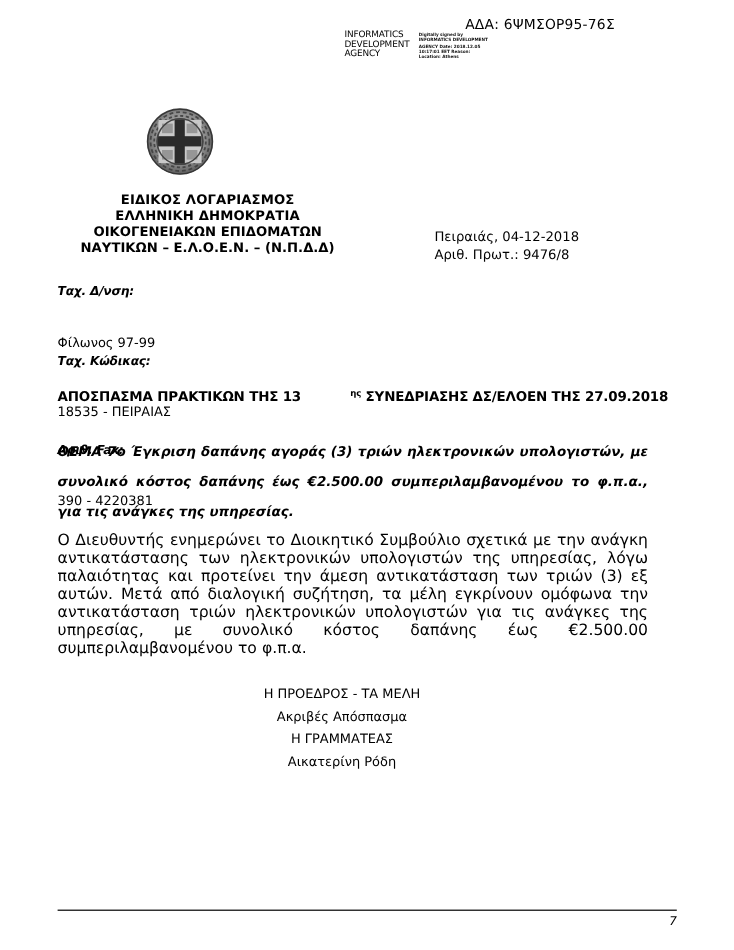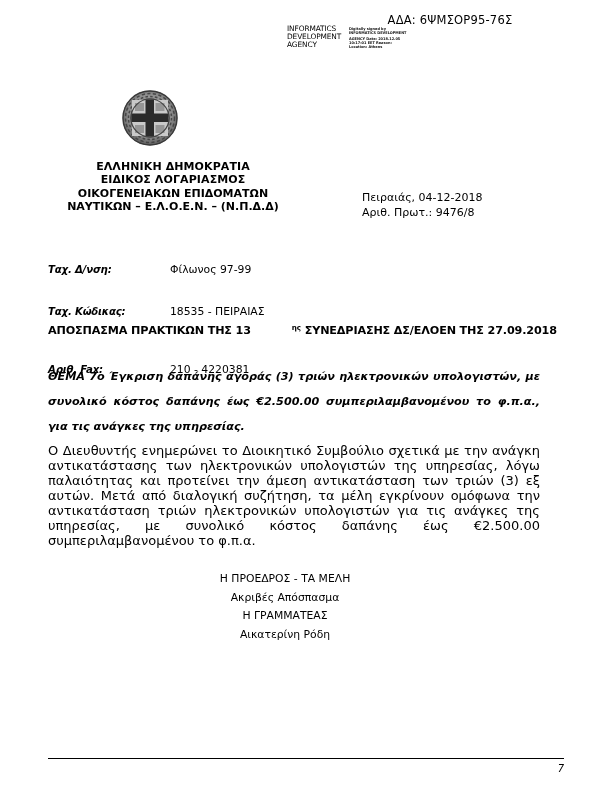--- a/index.html
+++ b/index.html
@@ -109,20 +109,21 @@
     position: absolute;
     left: 48px;
     top: 236px;
     width: 400px;
     font-size: 10.5px;
   }
   .contact-row {
     display: flex;
     align-items: baseline;
     line-height: 16px;
+    flex-direction: column;
   }
   .contact-row.gap-top { margin-top: 8px; }
   .contact-label {
     width: 122px;
     font-weight: bold;
     font-style: italic;
     font-size: 10.2px;
     letter-spacing: -0.2px;
   }
   .contact-value {
@@ -249,43 +250,43 @@
         <rect x="17" y="15" width="9" height="8"></rect>
         <rect x="37.5" y="15" width="9" height="8"></rect>
         <rect x="17" y="37" width="9" height="8"></rect>
         <rect x="37.5" y="37" width="9" height="8"></rect>
       </g>
       <circle cx="32" cy="30" r="19" fill="none" stroke="#444" stroke-width="1.2"></circle>
     </svg>
   </div>
 
   <div class="org-header">
+    <div>ΕΙΔΙΚΟΣ ΛΟΓΑΡΙΑΣΜΟΣ</div>
     <div>ΕΛΛΗΝΙΚΗ ΔΗΜΟΚΡΑΤΙΑ</div>
-    <div>ΕΙΔΙΚΟΣ ΛΟΓΑΡΙΑΣΜΟΣ</div>
     <div>ΟΙΚΟΓΕΝΕΙΑΚΩΝ ΕΠΙΔΟΜΑΤΩΝ</div>
     <div>ΝΑΥΤΙΚΩΝ – Ε.Λ.Ο.Ε.Ν. – (Ν.Π.Δ.Δ)</div>
   </div>
 
   <div class="doc-meta">
     <div>Πειραιάς, 04-12-2018</div>
     <div>Αριθ. Πρωτ.: 9476/8</div>
   </div>
 
   <div class="contact">
     <div class="contact-row">
       <span class="contact-label">Ταχ. Δ/νση:</span>
       <span class="contact-value">Φίλωνος 97-99</span>
     </div>
     <div class="contact-row">
       <span class="contact-label">Ταχ. Κώδικας:</span>
       <span class="contact-value">18535 - ΠΕΙΡΑΙΑΣ</span>
     </div>
     <div class="contact-row gap-top" style="margin-top:16px">
       <span class="contact-label">Αριθ. Fax:</span>
-      <span class="contact-value">210 - 4220381</span>
+      <span class="contact-value">390 - 4220381</span>
     </div>
   </div>
 
   <div class="extract-title">
     <span>ΑΠΟΣΠΑΣΜΑ ΠΡΑΚΤΙΚΩΝ ΤΗΣ 13</span><sup>ης</sup><span> ΣΥΝΕΔΡΙΑΣΗΣ ΔΣ/ΕΛΟΕΝ ΤΗΣ 27.09.2018</span>
   </div>
 
   <div class="subject">ΘΕΜΑ 7ο Έγκριση δαπάνης αγοράς (3) τριών ηλεκτρονικών υπολογιστών, με συνολικό κόστος δαπάνης έως €2.500.00 συμπεριλαμβανομένου το φ.π.α., για τις ανάγκες της υπηρεσίας.</div>
 
   <div class="body-par">Ο Διευθυντής ενημερώνει το Διοικητικό Συμβούλιο σχετικά με την ανάγκη αντικατάστασης των ηλεκτρονικών υπολογιστών της υπηρεσίας, λόγω παλαιότητας και προτείνει την άμεση αντικατάσταση των τριών (3) εξ αυτών. Μετά από διαλογική συζήτηση, τα μέλη εγκρίνουν ομόφωνα την αντικατάσταση τριών ηλεκτρονικών υπολογιστών για τις ανάγκες της υπηρεσίας, με συνολικό κόστος δαπάνης έως €2.500.00 συμπεριλαμβανομένου το φ.π.α.</div>

